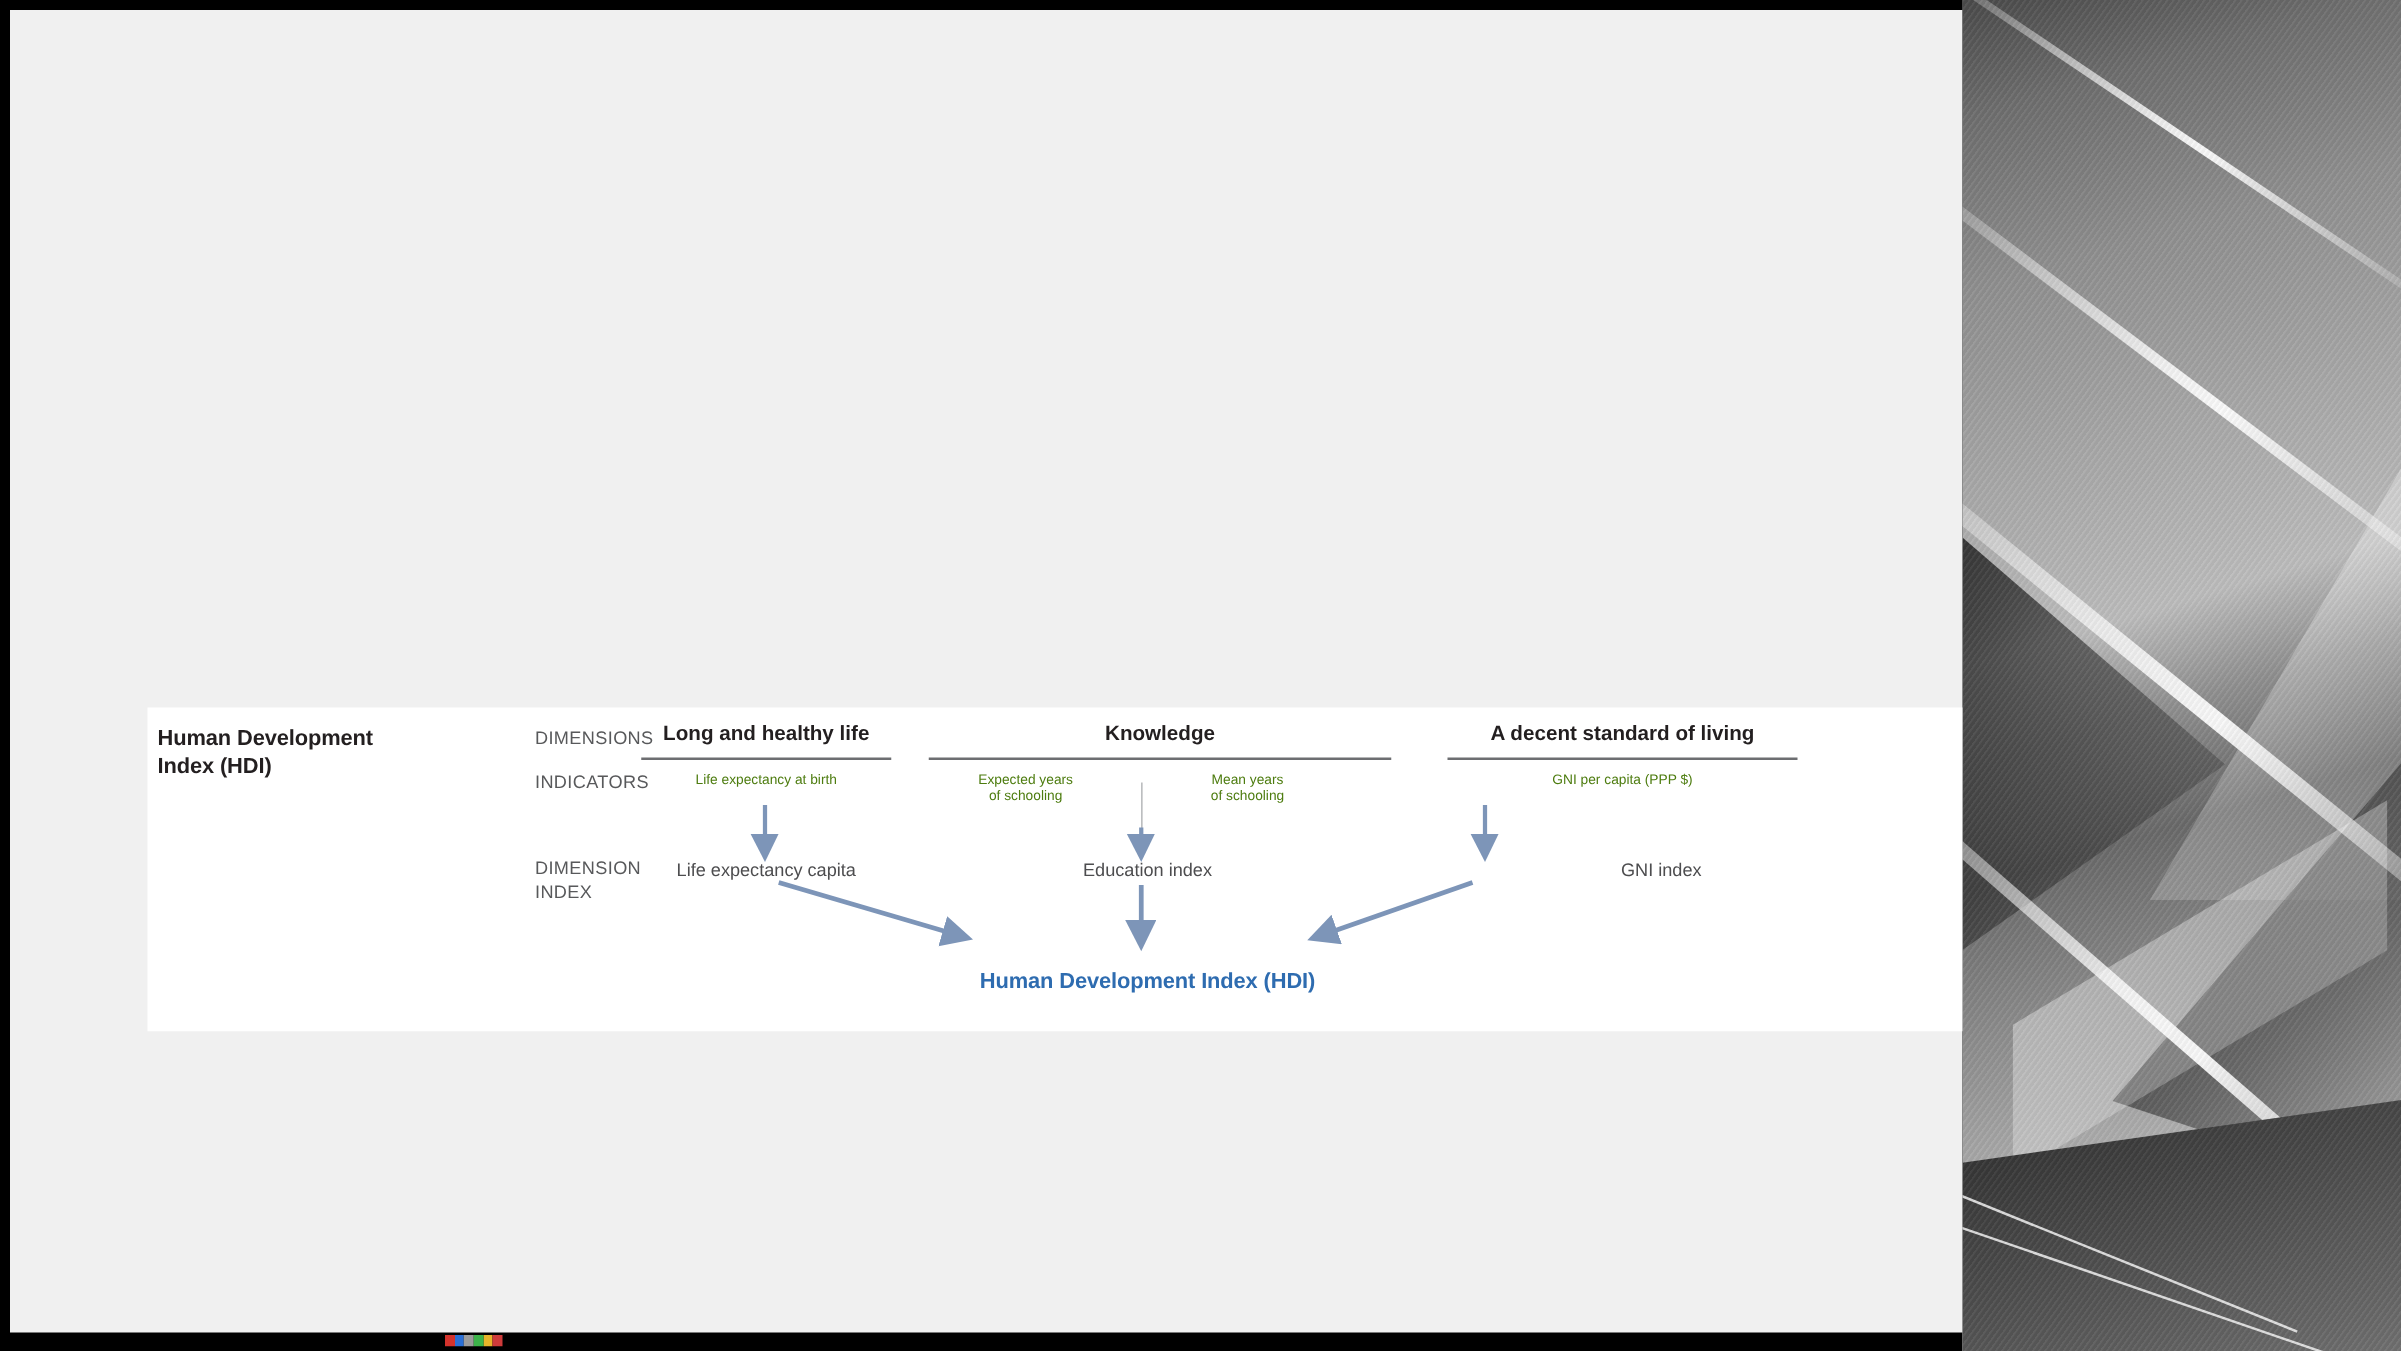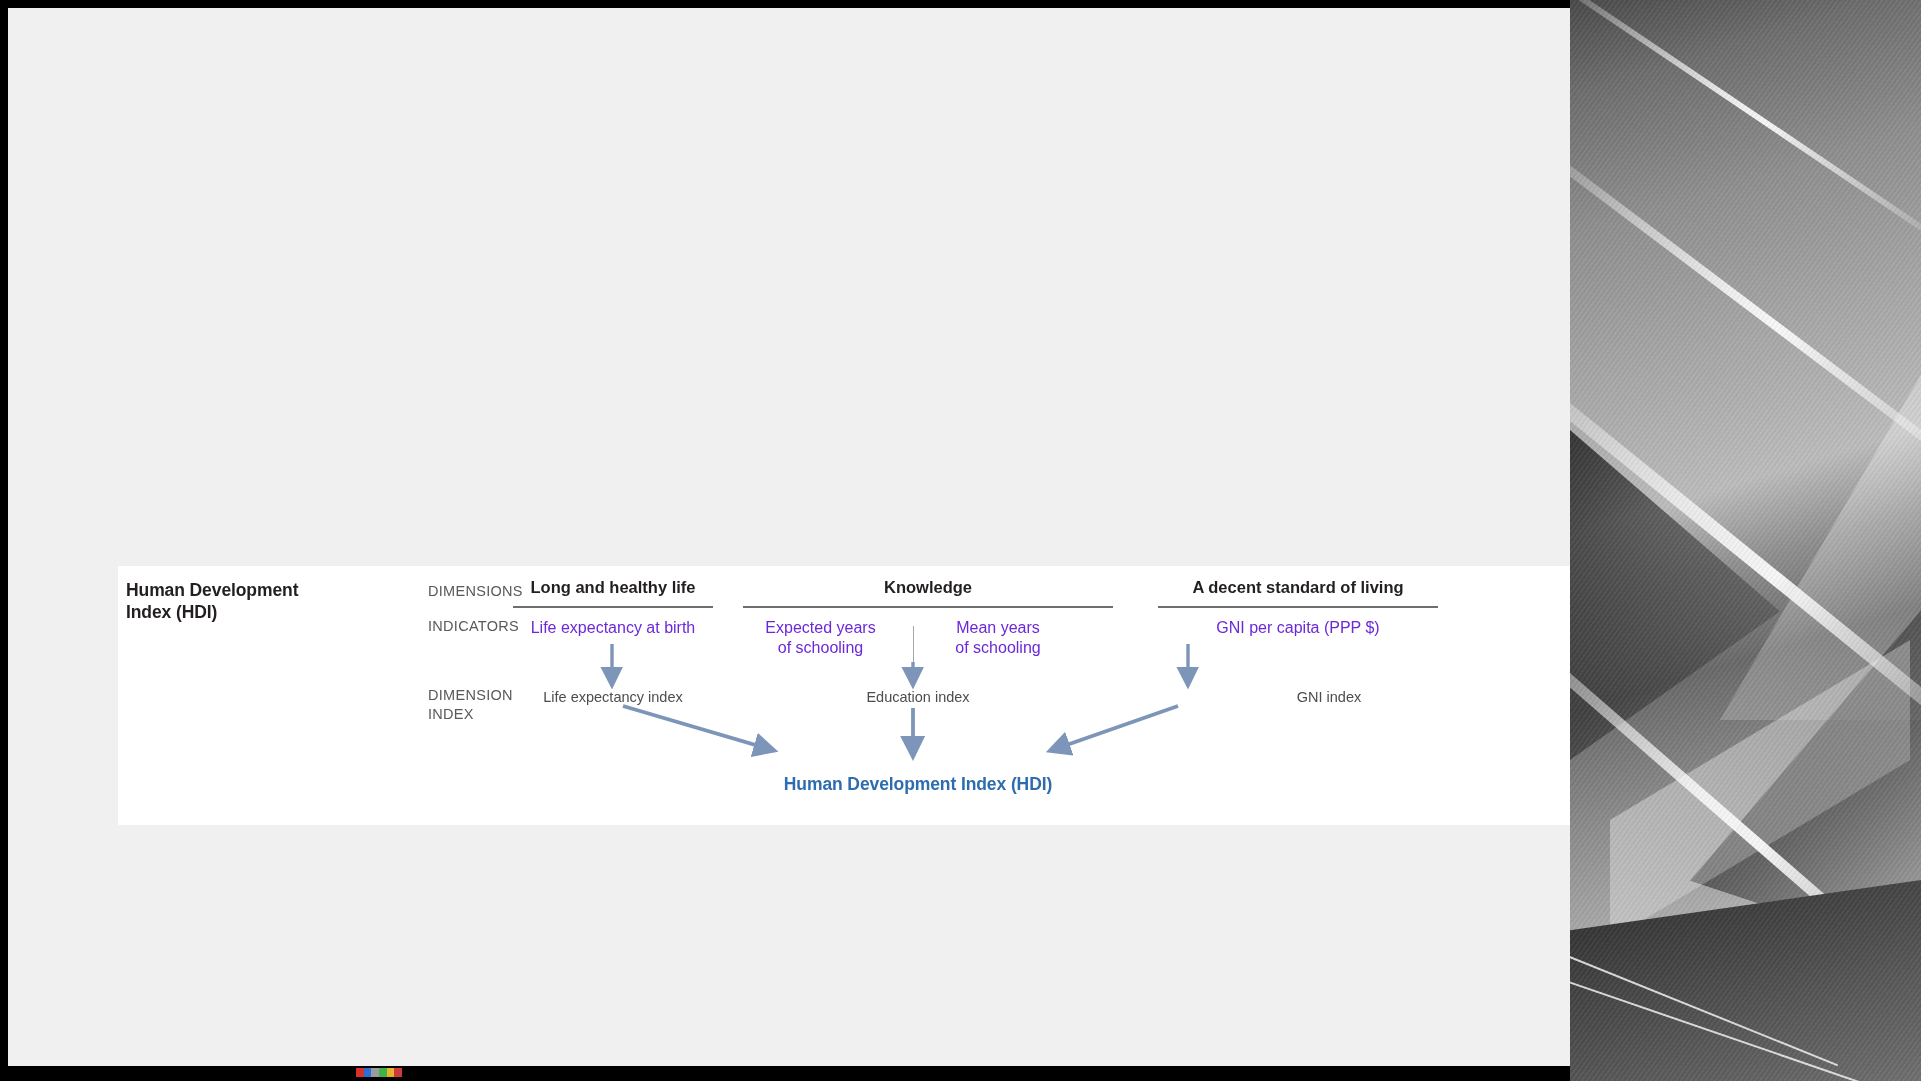--- a/index.html
+++ b/index.html
@@ -157,22 +157,22 @@
   #dim-rule-1  { left: 395px; width: 200px; }
   #dim-head-2  { left: 615px; width: 390px; }
   #dim-rule-2  { left: 625px; width: 370px; }
   #dim-head-3  { left: 1020px; width: 320px; }
   #dim-rule-3  { left: 1040px; width: 280px; }
 
   
   .indicator {
     position: absolute;
     text-align: center;
-    font-size: 16px;
-    color: #6d28d9;
+    font-size: 11px;
+    color: #4d7c0f;
     line-height: 1.22;
     top: 52px;
   }
   #ind-1 { left: 370px; width: 250px; }
   #ind-2 { left: 620px; width: 165px; }
   #ind-3 { left: 800px; width: 160px; }
   #ind-4 { left: 1020px; width: 320px; }
 
   
   #knowledge-divider {
@@ -269,21 +269,21 @@
 
       <div id="knowledge-divider"></div>
 
       <div class="indicator" id="ind-3">
         <div>Mean years</div>
         <div>of schooling</div>
       </div>
 
       <div class="indicator" id="ind-4">GNI per capita (PPP $)</div>
 
-      <div class="dim-index" id="dix-1">Life expectancy index</div>
+      <div class="dim-index" id="dix-1">Life expectancy capita</div>
       <div class="dim-index" id="dix-2">Education index</div>
       <div class="dim-index" id="dix-3">GNI index</div>
 
       <div id="hdi-final">Human Development Index (HDI)</div>
 
       <svg id="arrow-layer" width="1405" height="259" viewBox="0 0 1405 259">
         <defs>
           <marker id="ahead" markerWidth="7" markerHeight="7" refX="3.2" refY="3.2" orient="auto">
             <path d="M0,0 L6.6,3.2 L0,6.6 z" fill="#7d95b8"></path>
           </marker>

